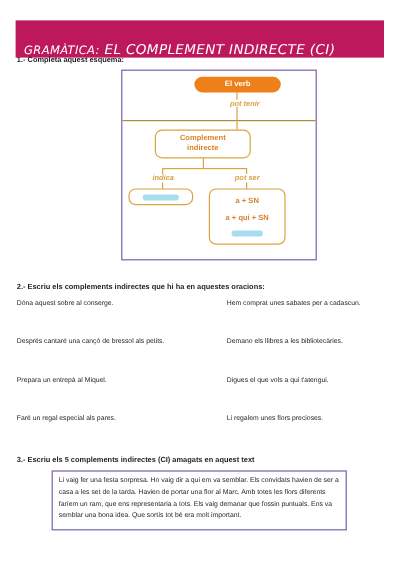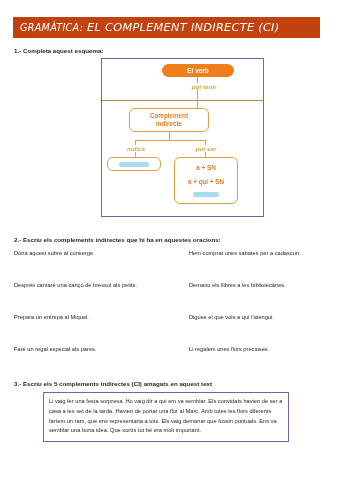--- a/index.html
+++ b/index.html
@@ -15,24 +15,24 @@
     font-family: "Liberation Sans", sans-serif;
     color: #231f20;
   }
 
   
   .header-bar {
     position: absolute;
     left: 13px;
     top: 17px;
     width: 307px;
-    height: 21px;
-    background: #c2410c;
-    display: flex;
-    align-items: center;
+    height: 31px;
+    background: #be185d;
+    display: flex;
+    align-items: flex-end;
     padding-left: 7px;
     box-sizing: border-box;
   }
   .header-title {
     color: #ffffff;
     font-size: 11.3px;
     font-style: italic;
     letter-spacing: 0.3px;
     white-space: nowrap;
     font-family: "DejaVu Sans", sans-serif;

